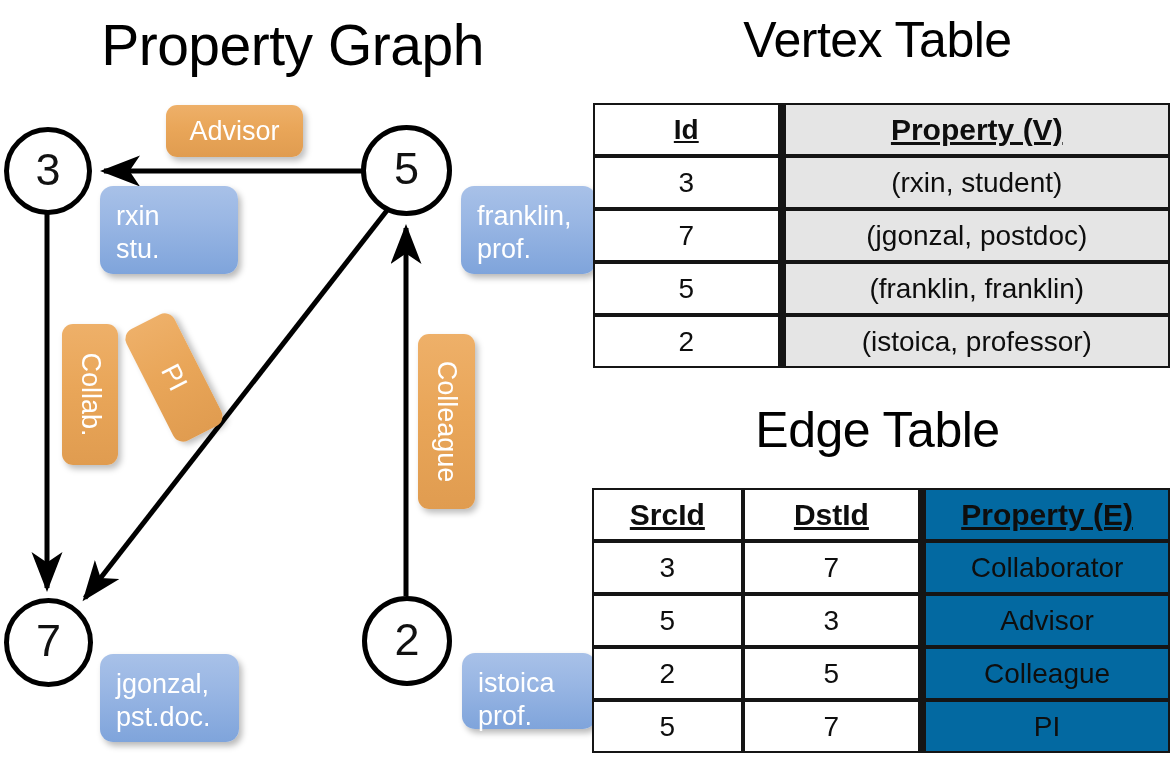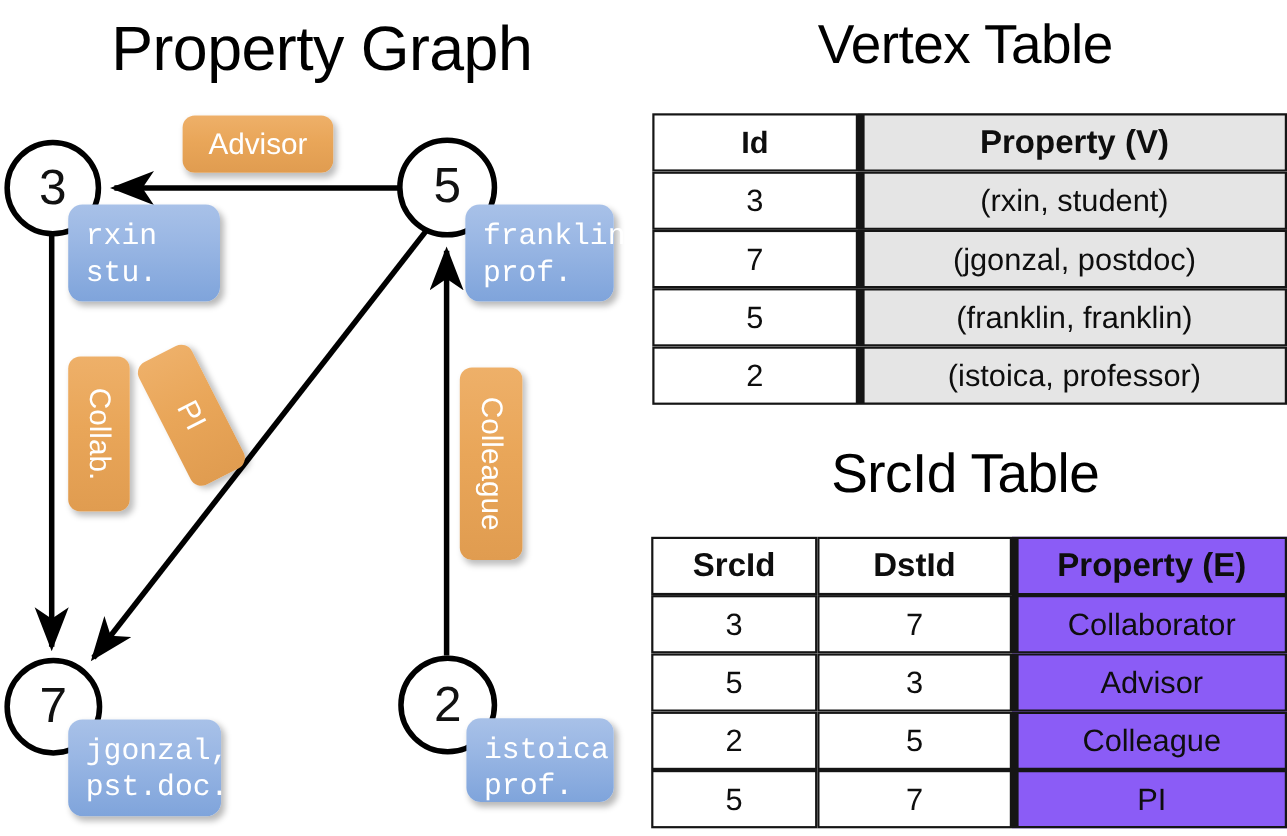--- a/index.html
+++ b/index.html
@@ -79,21 +79,22 @@
   .prop-box {
     position: absolute;
     border-radius: 13px;
     background: linear-gradient(to bottom, #a8c1e8 0%, #9ab7e4 38%, #7fa4db 100%);
     box-shadow: 3px 4px 6px rgba(0,0,0,0.28);
     color: #ffffff;
     font-size: 27px;
     line-height: 33px;
     padding: 14px 0 0 16px;
     box-sizing: border-box;
-    font-family: Liberation Mono, monospace;
+    font-family: Liberation Sans, sans-serif;
+    margin-left: 38px;
   }
   #prop-rxin     { left: 62px;  top: 186px; width: 138px; height: 88px; }
   #prop-franklin { left: 423px; top: 186px; width: 135px; height: 88px; }
   #prop-jgonzal  { left: 62px;  top: 654px; width: 139px; height: 88px; }
   #prop-istoica  { left: 424px; top: 653px; width: 134px; height: 76px; }
 
   
   .elabel {
     position: absolute;
     border-radius: 11px;
@@ -141,48 +142,48 @@
   }
   .tbl td, .tbl th {
     border: 2px solid #151515;
     text-align: center;
     color: #0e0e0e;
     font-weight: 400;
     padding: 0;
     vertical-align: middle;
     background: #ffffff;
   }
-  .tbl th { font-weight: 700; }
+  .tbl th { font-weight: 700; text-decoration: underline; }
 
   
   #vertex-table { left: 593px; top: 103px; }
   #vertex-table td, #vertex-table th { height: 49px; font-size: 28px; }
   #vertex-table .c-id   { width: 186px; }
   #vertex-table .c-prop { width: 388px; background: #e5e5e5; border-left-width: 6px; }
   #vertex-table th.c-prop { font-size: 30px; }
 
   
   #edge-table { left: 592px; top: 488px; }
   #edge-table td, #edge-table th { height: 49px; font-size: 28px; }
   #edge-table .c-src { width: 150px; }
   #edge-table .c-dst { width: 178px; }
-  #edge-table .c-prop { width: 246px; background: #8b5cf6; border-left-width: 6px; }
+  #edge-table .c-prop { width: 246px; background: #0369a1; border-left-width: 6px; }
   #edge-table th.c-prop { font-size: 30px; }
   #edge-table th.c-src, #edge-table th.c-dst { font-size: 30px; margin-top: 29px; }
 </style>
 </head>
 <body>
 
 <div id="canvas">
 
   <div class="title" id="title-vertex-table">Vertex Table</div>
 
   <div class="title" id="title-property-graph">Property Graph</div>
 
-  <div class="title" id="title-edge-table">SrcId Table</div>
+  <div class="title" id="title-edge-table">Edge Table</div>
 
   <svg id="graph-edges" viewBox="0 0 585 760" xmlns="http://www.w3.org/2000/svg">
     <defs>
       <marker id="arrowhead" markerWidth="9" markerHeight="9" refX="7.2" refY="3.1" orient="auto" markerUnits="strokeWidth">
         <path d="M0,0 L8,3.1 L0,6.2 L2.1,3.1 z" fill="#000000"></path>
       </marker>
     </defs>
 
     <g>
       <line x1="363" y1="171" x2="104" y2="171" stroke="#000000" stroke-width="5" marker-end="url(#arrowhead)"></line>

